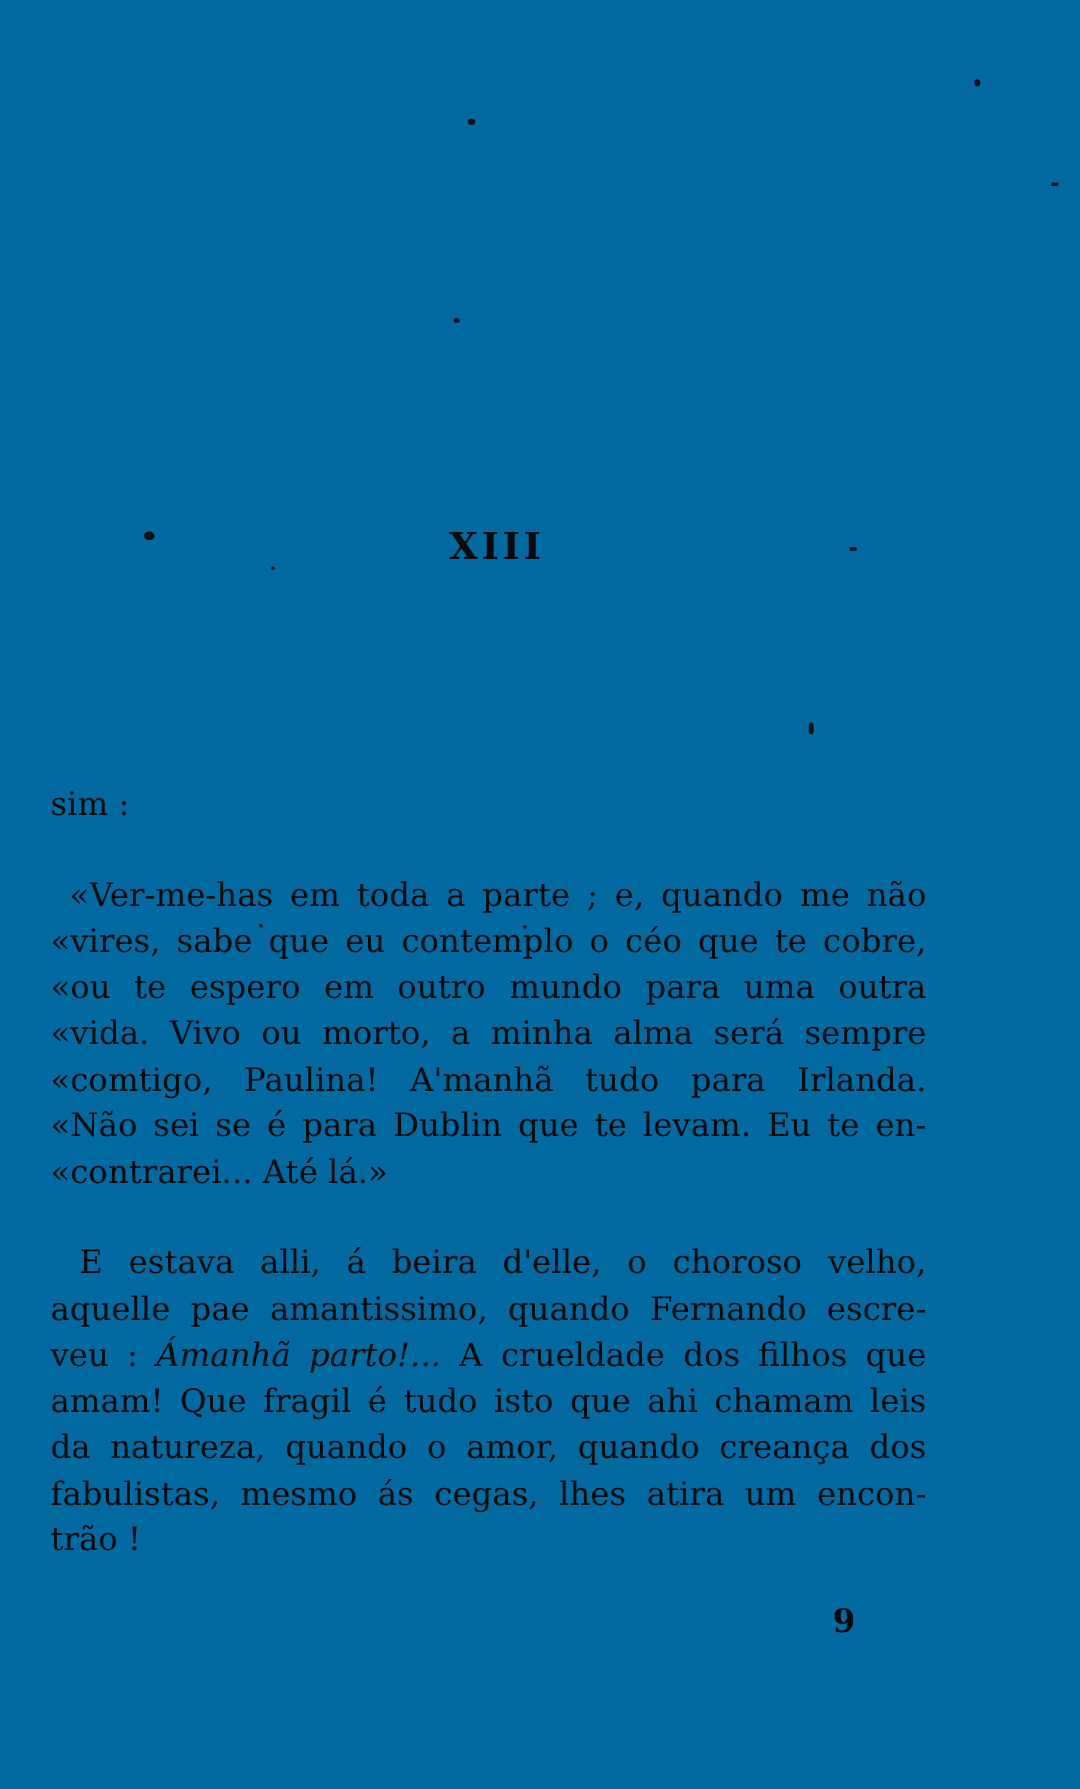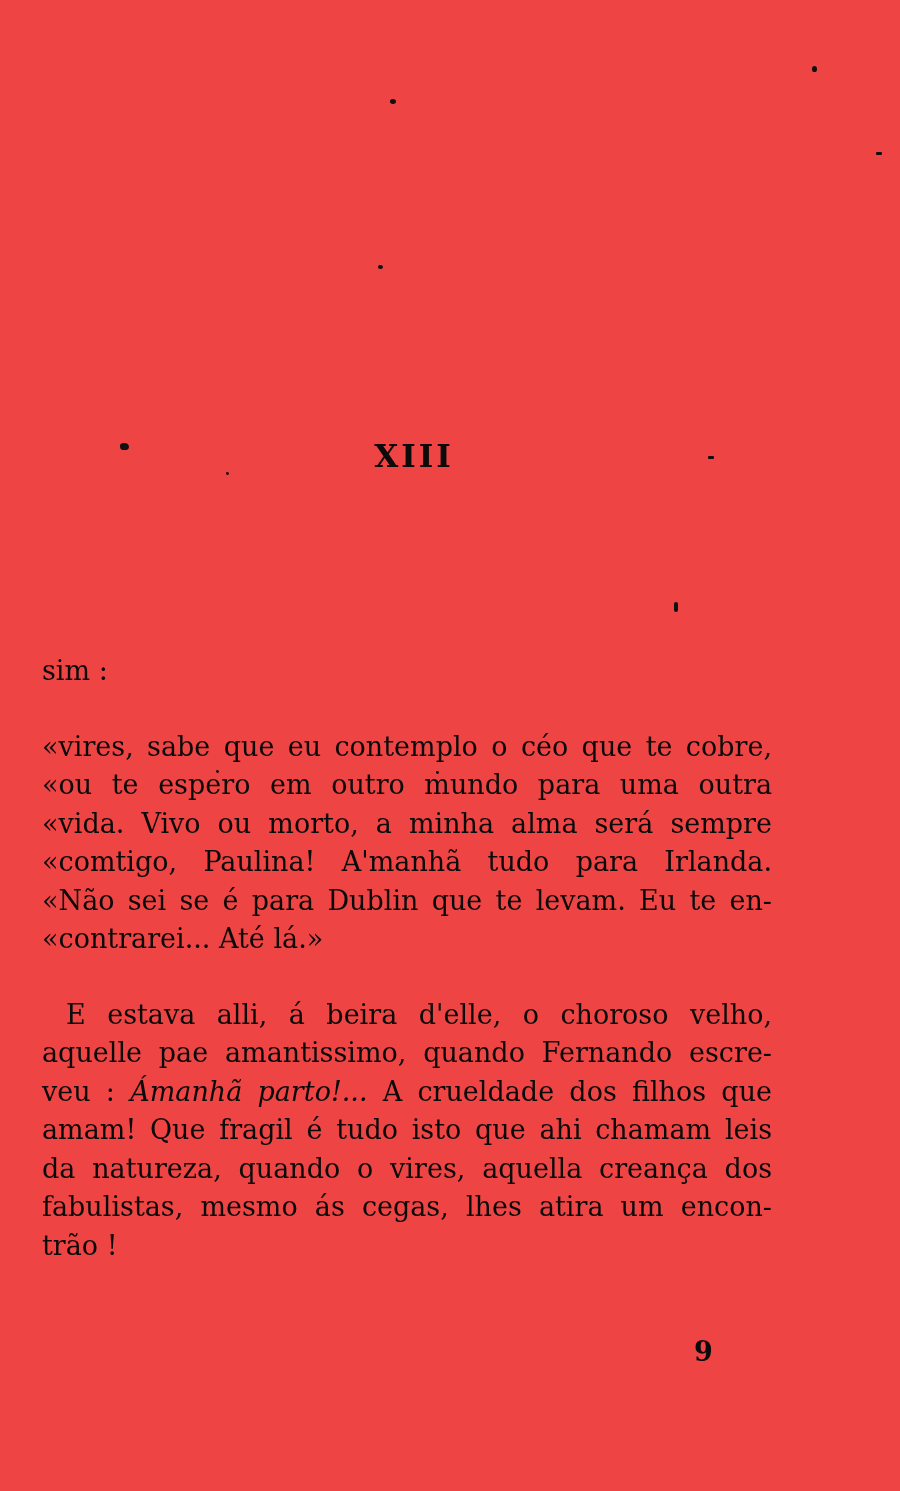--- a/index.html
+++ b/index.html
@@ -1,21 +1,21 @@
 <!DOCTYPE html>
 <html><head>
 <meta charset="utf-8">
 <style>
   html, body { margin: 0; padding: 0; background: #e8e8e8; }
   #page {
     position: relative;
     width: 900px;
     height: 1491px;
     margin: 0 auto;
-    background: #ef4444;
+    background: #0369a1;
     overflow: hidden;
     font-family: "DejaVu Serif", "Liberation Serif", serif;
     color: #0b0b0b;
   }
   
   #chapter-heading {
     position: absolute;
     top: 438px;
     left: 0;
     width: 828px;
@@ -63,33 +63,34 @@
 
 <div id="page">
 
   <div id="chapter-heading">XIII</div>
 
   <div id="text-block">
       <div class="paragraph">
         <div class="line last"><span>sim :</span></div>
       </div>
       <div class="paragraph">
+        <div class="line j qind"><span>«Ver-me-has em toda a parte ; e, quando me não</span></div>
         <div class="line j"><span>«vires, sabe que eu contemplo o céo que te cobre,</span></div>
         <div class="line j"><span>«ou te espero em outro mundo para uma outra</span></div>
         <div class="line j"><span>«vida. Vivo ou morto, a minha alma será sempre</span></div>
         <div class="line j"><span>«comtigo, Paulina! A'manhã tudo para Irlanda.</span></div>
         <div class="line j"><span>«Não sei se é para Dublin que te levam. Eu te en-</span></div>
         <div class="line last"><span>«contrarei... Até lá.»</span></div>
       </div>
       <div class="paragraph">
         <div class="line j ind"><span>E estava alli, á beira d'elle, o choroso velho,</span></div>
         <div class="line j"><span>aquelle pae amantissimo, quando Fernando escre-</span></div>
         <div class="line j"><span>veu : </span><span class="it">Ámanhã parto!...</span><span> A crueldade dos filhos que</span></div>
         <div class="line j"><span>amam! Que fragil é tudo isto que ahi chamam leis</span></div>
-        <div class="line j"><span>da natureza, quando o vires, aquella creança dos</span></div>
+        <div class="line j"><span>da natureza, quando o amor, quando creança dos</span></div>
         <div class="line j"><span>fabulistas, mesmo ás cegas, lhes atira um encon-</span></div>
         <div class="line last"><span>trão !</span></div>
       </div>
     </div>
 
   <div id="page-number">9</div>
 
   <i class="speck" style="left:812px;top:66px;width:5px;height:6px"></i>
   <i class="speck" style="left:390px;top:99px;width:6px;height:5px"></i>
   <i class="speck" style="left:876px;top:152px;width:6px;height:3px;border-radius:1px"></i>

